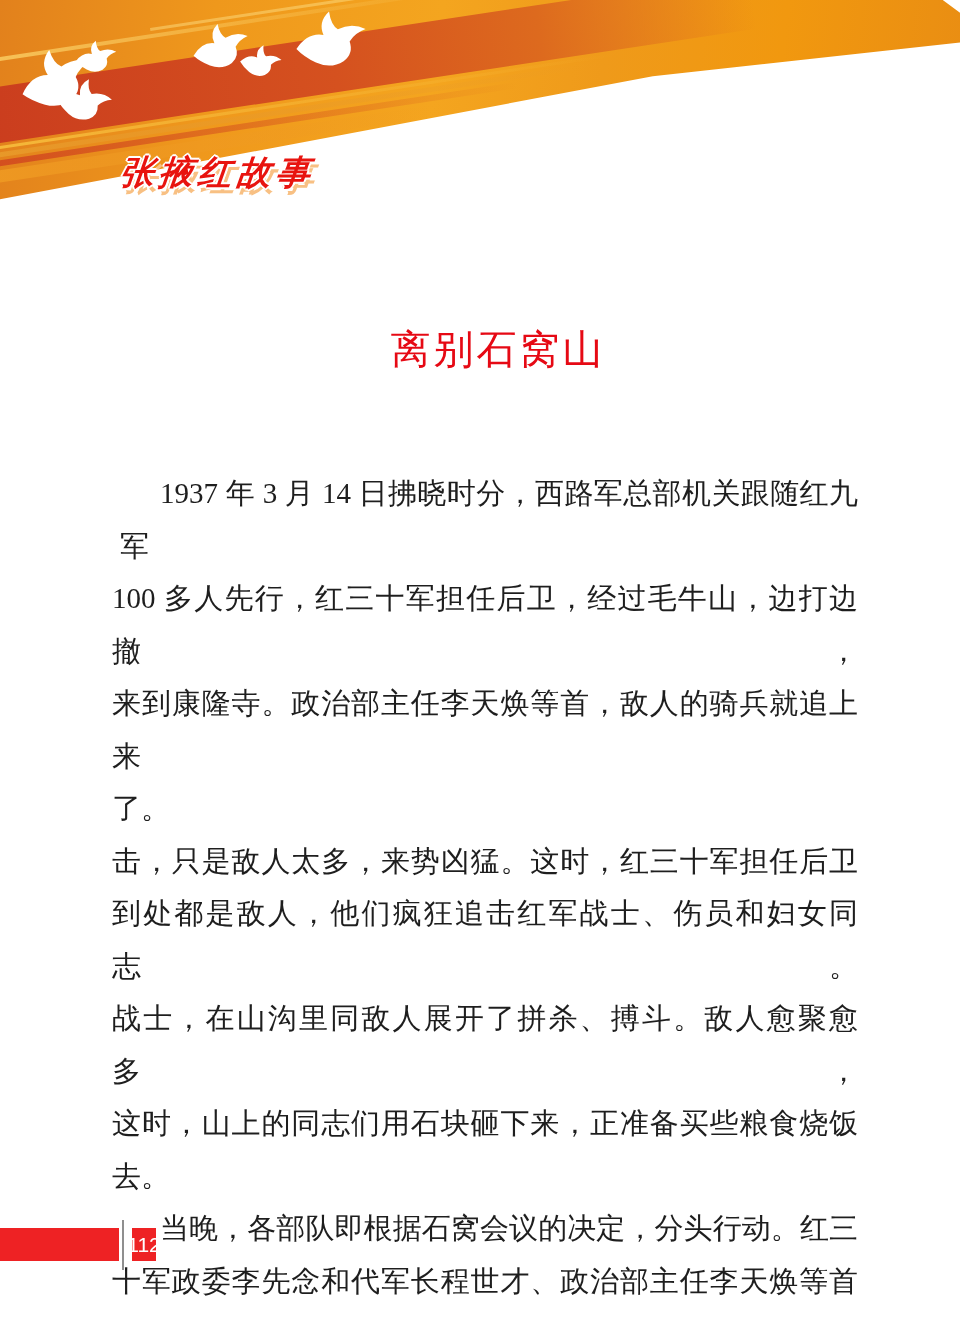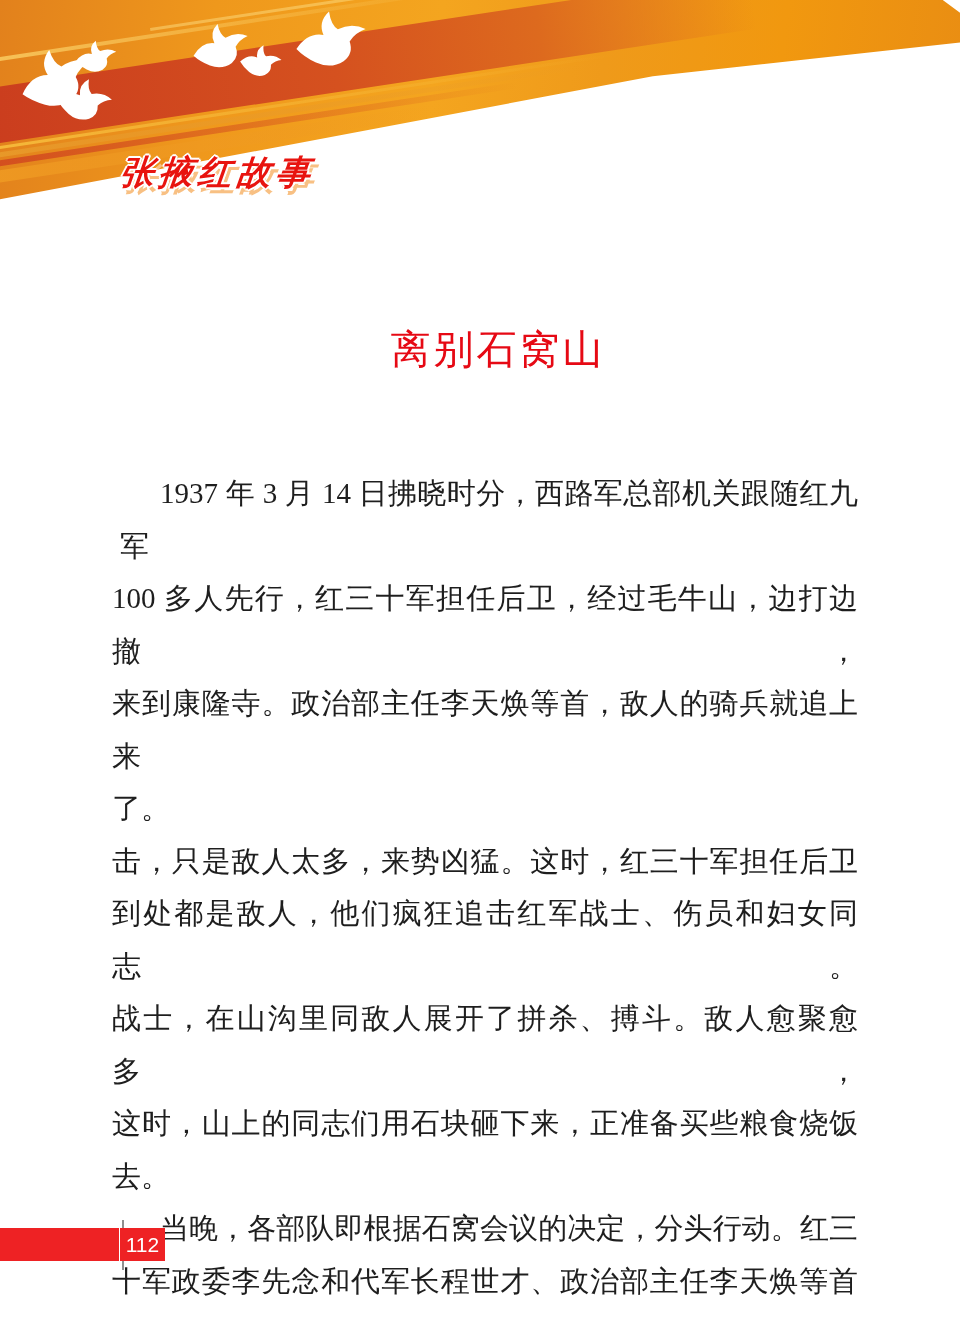--- a/index.html
+++ b/index.html
@@ -50,21 +50,21 @@
     position:absolute;left:112px;top:467px;width:746px;
     font-size:29px;line-height:52.5px;color:var(--text_color);
   }
   .line{text-align:justify;}
   .line.fill{text-align-last:justify;}
   .line.indent{text-indent:40px;margin-left:8px;}
   
   .footer-bar{position:absolute;left:0;top:1228px;width:119px;height:33px;background:var(--footer_red);}
   .footer-line{position:absolute;left:122px;top:1220px;width:2px;height:50px;background:var(--divider_gray);}
   .page-badge{
-    position:absolute;left:120px;top:1228px;width:45px;height:33px;background:var(--footer_red);
+    position:absolute;left:132px;top:1228px;width:24px;height:33px;background:var(--footer_red);
     color:var(--page_number_color);font-family:"Liberation Sans","DejaVu Sans",sans-serif;
     font-size:21px;display:flex;align-items:center;justify-content:center;
   }
 </style>
 </head>
 <body>
 
 <div class="page">
 
   <div class="header">

